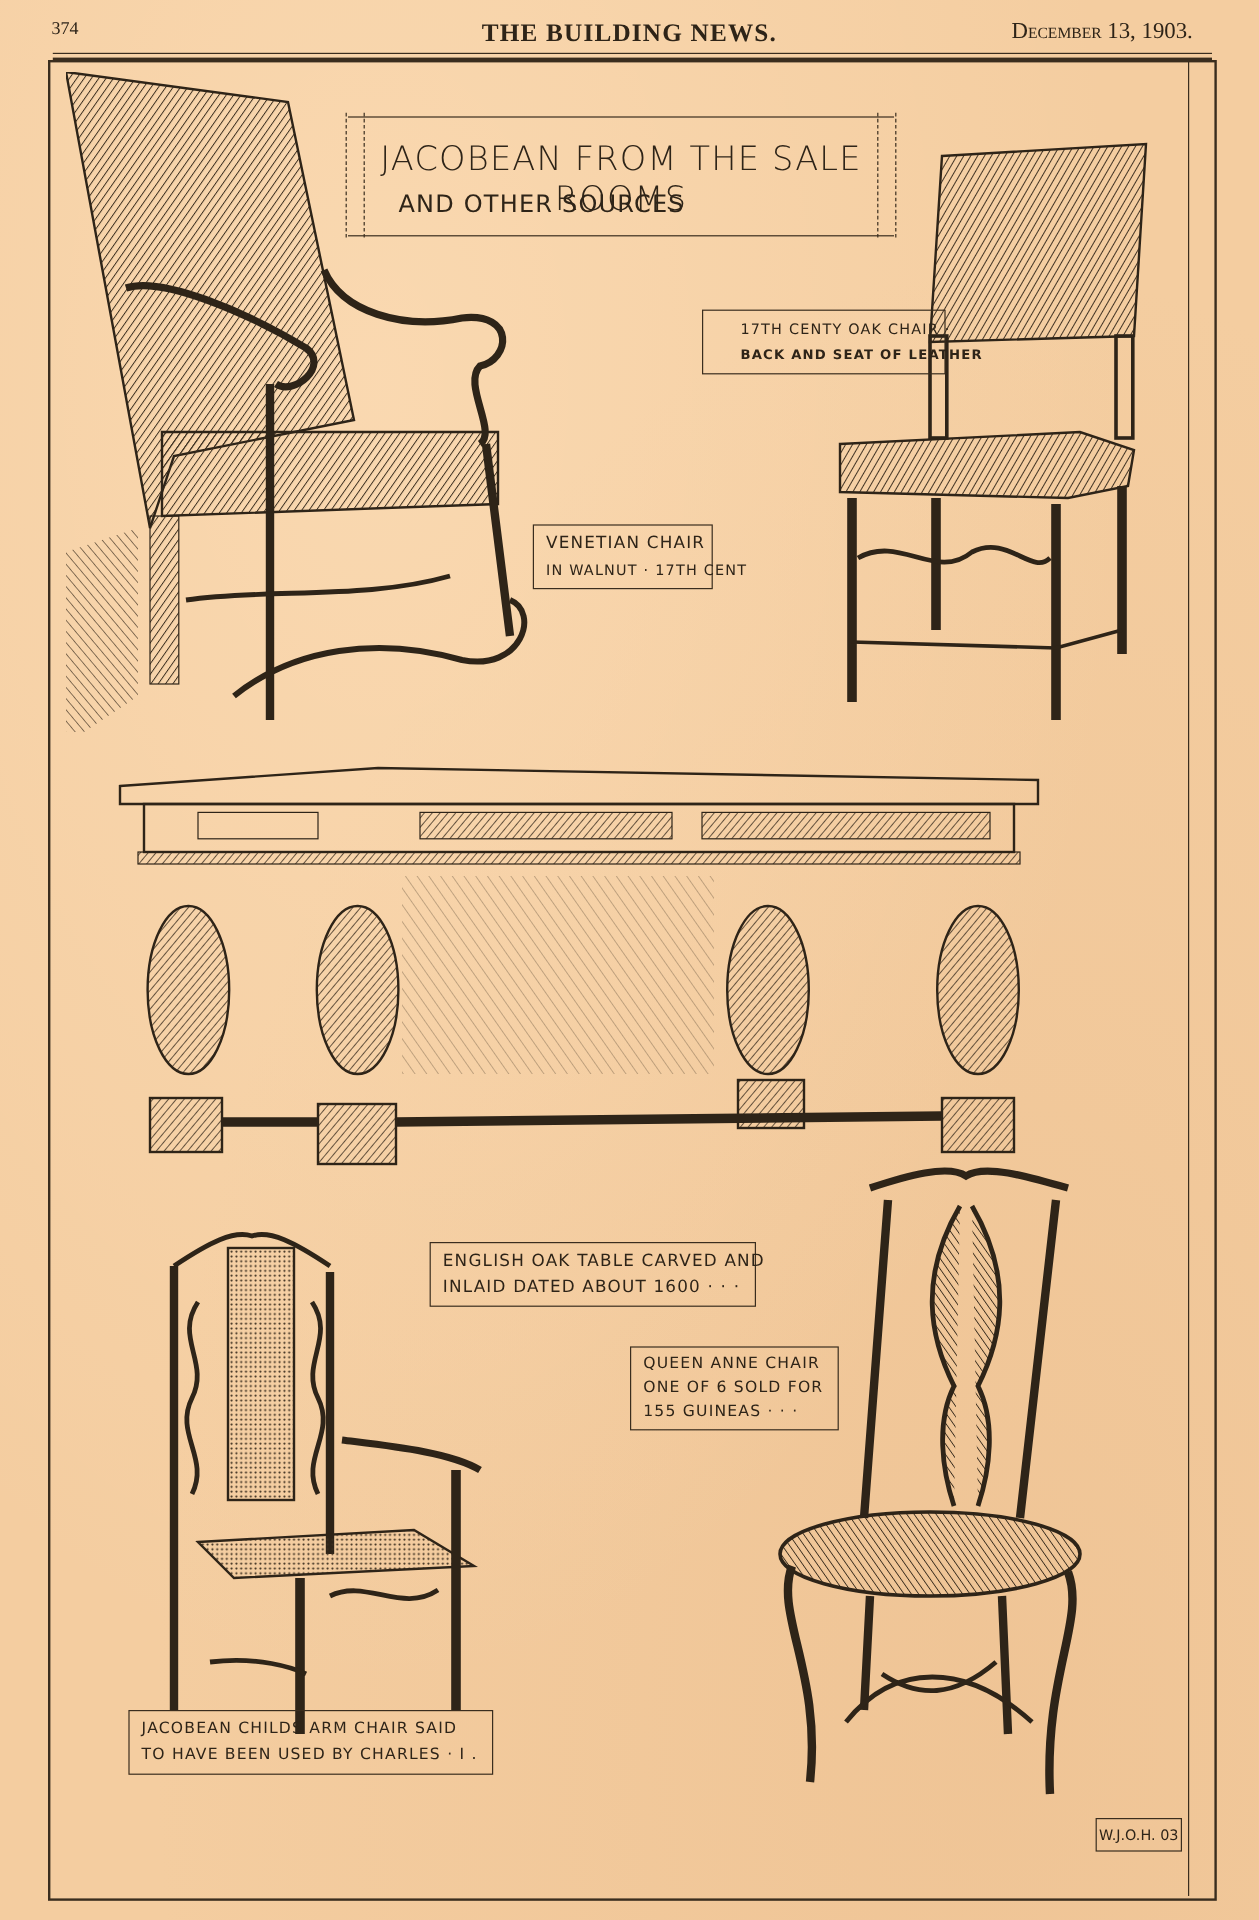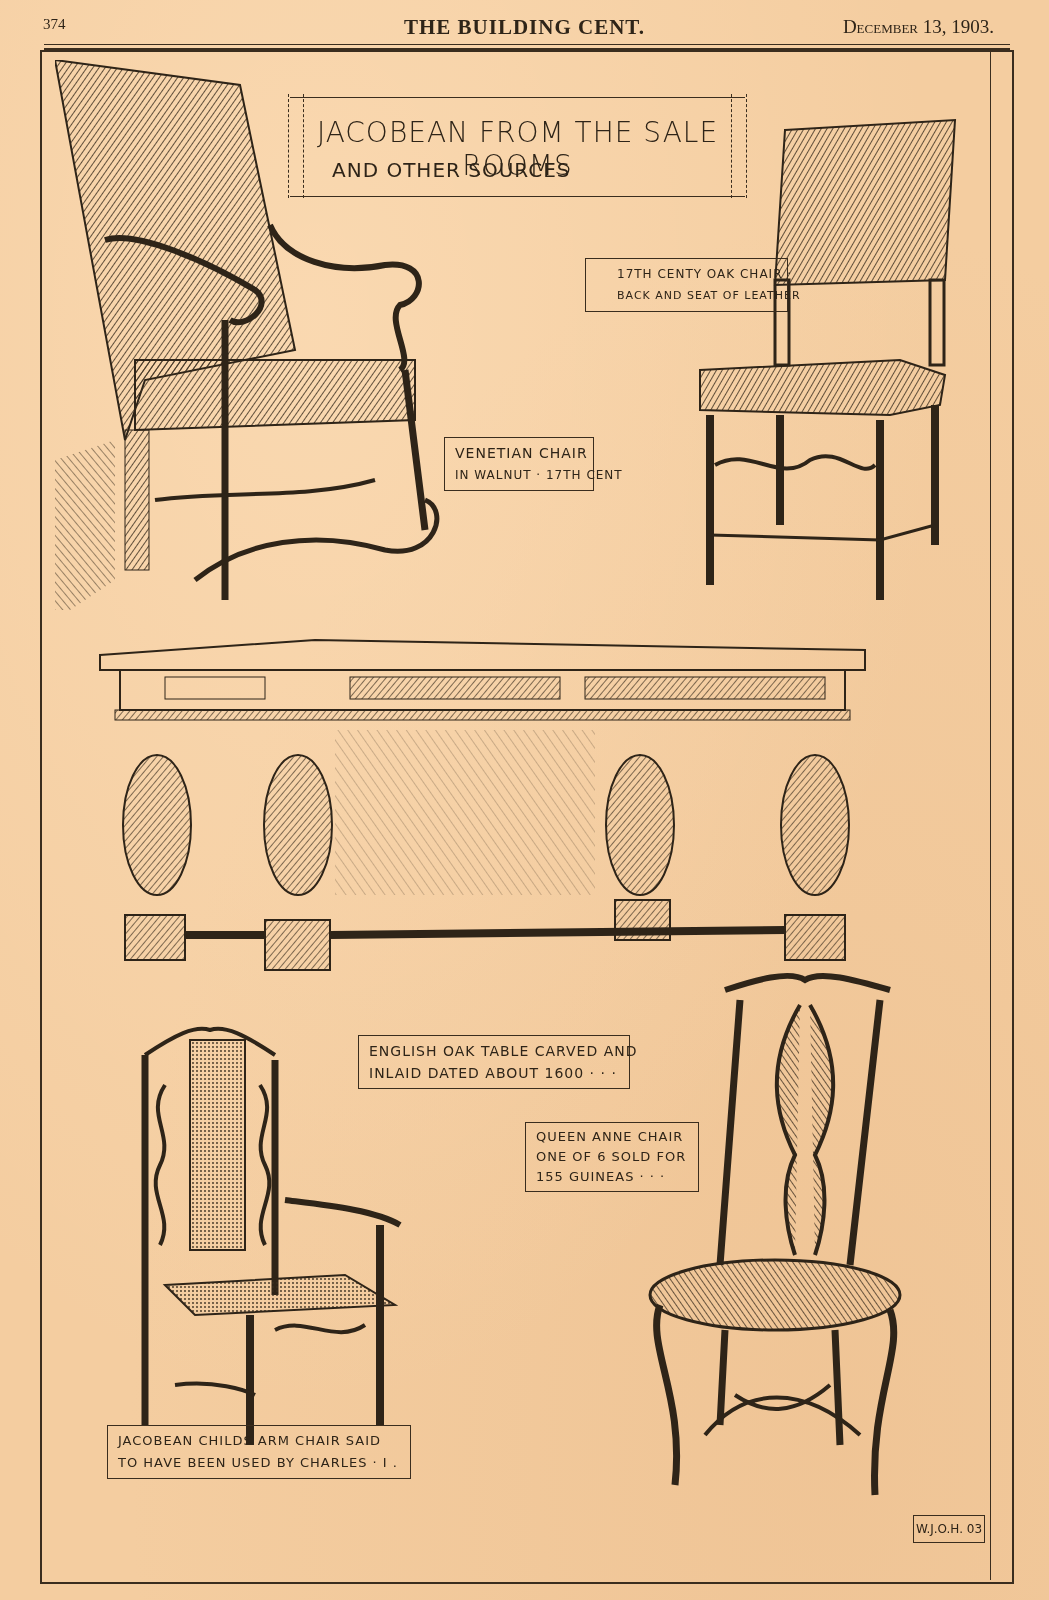--- a/index.html
+++ b/index.html
@@ -25,21 +25,21 @@
   .sig{position:absolute;left:913px;top:1515px;width:70px;height:26px;border:1px solid #3a2d1e;font-family:"DejaVu Sans",sans-serif;font-size:12px;text-align:center;line-height:26px;}
   svg{position:absolute;}
 </style>
 </head>
 <body>
 
 <div class="paper"></div>
 
 <div class="hdr">
   <div class="pg">374</div>
-  <div class="title">THE BUILDING CENT.</div>
+  <div class="title">THE BUILDING NEWS.</div>
   <div class="date">December 13, 1903.</div>
 </div>
 <div class="rule"></div>
 <div class="frame"></div>
 <div class="frame2"></div>
 
 <div class="banner">
   <div class="b1">JACOBEAN FROM THE SALE ROOMS</div>
   <div class="b2">AND OTHER SOURCES</div>
 </div>
@@ -140,21 +140,21 @@
   <path d="M60,470 C100,420 160,420 215,470 M90,430 C120,450 150,450 185,420" fill="none" stroke="#2e2418" stroke-width="4"></path>
 </svg>
 
 <div class="cap" style="left:444px;top:437px;width:128px;">
   <span>VENETIAN CHAIR</span>
   <span style="font-size:12px;">IN WALNUT · 17TH CENT</span>
 </div>
 
 <div class="cap" style="left:585px;top:258px;width:160px;font-size:12px;padding-left:31px;">
   <span>17TH CENTY OAK CHAIR ·</span>
-  <span style="font-size:11px;">BACK AND SEAT OF LEATHER</span>
+  <span style="font-size:11px;font-weight:bold;">BACK AND SEAT OF LEATHER</span>
 </div>
 
 <div class="cap" style="left:358px;top:995px;width:250px;margin-top:40px;">
   <span>ENGLISH OAK TABLE CARVED AND</span>
   <span>INLAID DATED ABOUT 1600 · · ·</span>
 </div>
 
 <div class="cap" style="left:525px;top:1122px;width:152px;font-size:13px;line-height:20px;">
   <span>QUEEN ANNE CHAIR</span>
   <span>ONE OF 6 SOLD FOR</span>

